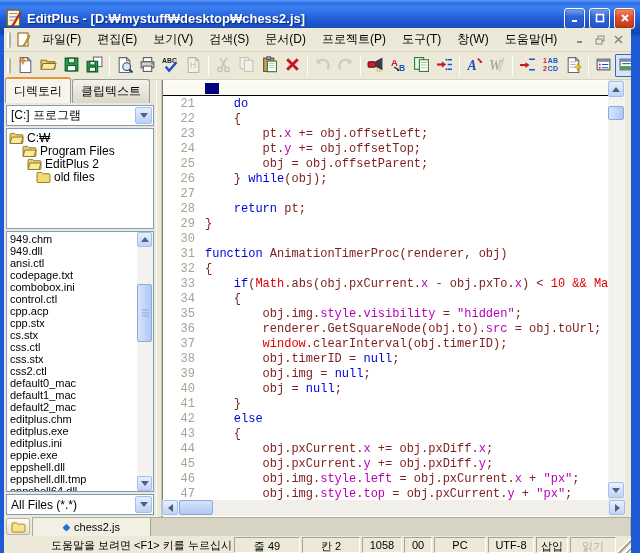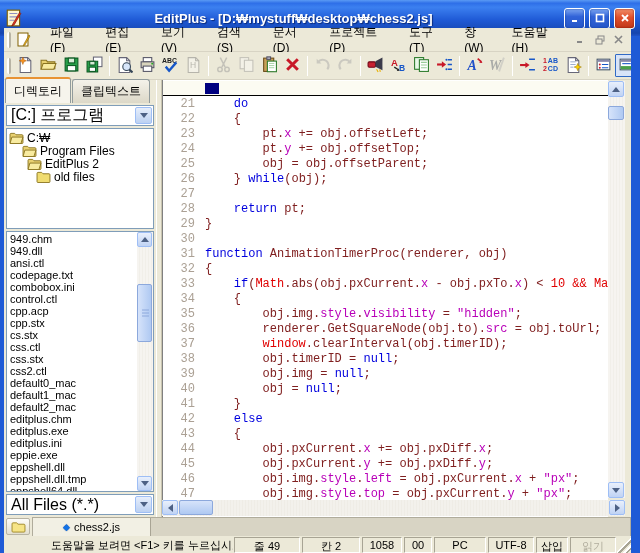--- a/index.html
+++ b/index.html
@@ -7,21 +7,21 @@
   body { font-family:"Liberation Sans","DejaVu Sans",sans-serif; font-size:12px; }
 
   .window{ position:relative; width:640px; height:553px;
     background:#ECE9D8;
     border-left:4px solid var(--frame); border-right:9px solid var(--frame); border-bottom:4px solid var(--frame);
   }
 
   
   .titlebar{ position:absolute; left:-4px; top:0; width:640px; height:28px;
     background:linear-gradient(180deg,#5A9AF4 0%,#2E6FE8 9%,#3C80F0 20%,#1F5AD6 55%,#1545AE 92%,#1E52C8 100%);
-    display:flex; align-items:center; padding:18px 5px; gap:4px;text-align:center; }
+    display:flex; align-items:center; padding:18px 5px; gap:4px; }
   .titlebar .title{ color:#fff; font-weight:bold; font-size:13px; text-shadow:1px 1px 1px #0a2a7a; flex:1;
     white-space:nowrap; overflow:hidden; }
   .tb-btn{ width:21px; height:21px; border-radius:3px; border:1px solid #fff;
     display:flex; align-items:center; justify-content:center; color:#fff; font-size:12px; line-height:1;
     background:linear-gradient(180deg,#7DA6F0 0%,#3163D8 40%,#2556C8 100%); box-shadow:inset 0 0 2px #123a9a; }
   .tb-btn.close{ background:linear-gradient(180deg,#F0906A 0%,#E0502C 45%,#C03818 100%); box-shadow:inset 0 0 2px #7a1000; }
   .app-icon{ width:18px; height:18px; }
 
   
   .menubar{ position:absolute; left:0; top:28px; width:627px; height:24px; background:#ECE9D8;
@@ -45,21 +45,21 @@
   .main{ position:absolute; left:0; top:80px; width:627px; height:437px; background:#ECE9D8; }
 
   
   .sidebar{ position:absolute; left:0; top:0; width:152px; height:437px; }
   .side-tabs{ position:absolute; left:1px; top:1px; height:22px; display:flex; align-items:flex-end; }
   .side-tab{ padding:3px 8px 3px; border:1px solid #919B9C; border-bottom:none; border-radius:3px 3px 0 0;
     background:linear-gradient(180deg,#F4F2EA,#DCD8C8); margin-right:1px; font-size:12px; }
   .side-tab.active{ background:#F6F4EC; border-top:2px solid var(--tab-orange); padding-top:4px; position:relative; z-index:2; }
   .combo{ position:absolute; left:2px; width:148px; height:21px; background:#fff; border:1px solid #7F9DB9;
     display:flex; align-items:center; }
-  .combo .val{ flex:1; padding:6px 4px; font-size:16px; white-space:nowrap; overflow:hidden; }
+  .combo .val{ flex:1; padding:6px 4px; font-size:12px; white-space:nowrap; overflow:hidden; }
   .combo .drop{ width:17px; height:17px; margin:1px; border:1px solid #9EBEF5; border-radius:2px;
     background:linear-gradient(180deg,#E6EEFB,#BCD1F2); display:flex; align-items:center; justify-content:center; }
   .chev{ width:0; height:0; border-left:4px solid transparent; border-right:4px solid transparent; border-top:5px solid #4D6185; }
   .drive-combo{ top:25px; }
   .filter-combo{ top:414px; }
   .panel-box{ position:absolute; left:2px; width:148px; background:#fff; border:1px solid #7F9DB9; overflow:hidden; }
   .tree-box{ top:48px; height:101px; padding:2px 0; }
   .tree-row{ display:flex; align-items:center; height:13px; white-space:nowrap; font-size:12px; }
   .tree-row svg{ width:15px; height:12px; margin-right:3px; flex:0 0 auto; }
   .list-box{ top:151px; height:261px; }
@@ -142,21 +142,21 @@
         </svg>
       </span>
   </div>
 
   <div class="menubar">
     <span class="grip"></span>
     <svg class="mdi-icon" viewBox="0 0 16 16">
       <rect x="2" y="1" width="10" height="13" fill="#fff" stroke="#806000"></rect>
       <path d="M13 3L8 12l-.8 1.8L9 13 14 4z" fill="#F0B020" stroke="#806000" stroke-width=".6"></path>
     </svg>
-    <span id="menu-items" style="display:flex;margin-left:8px;">
+    <span id="menu-items" style="display:flex;">
         <span class="menu-item">파일(F)</span>
         <span class="menu-item">편집(E)</span>
         <span class="menu-item">보기(V)</span>
         <span class="menu-item">검색(S)</span>
         <span class="menu-item">문서(D)</span>
         <span class="menu-item">프로젝트(P)</span>
         <span class="menu-item">도구(T)</span>
         <span class="menu-item">창(W)</span>
         <span class="menu-item">도움말(H)</span>
       </span>

